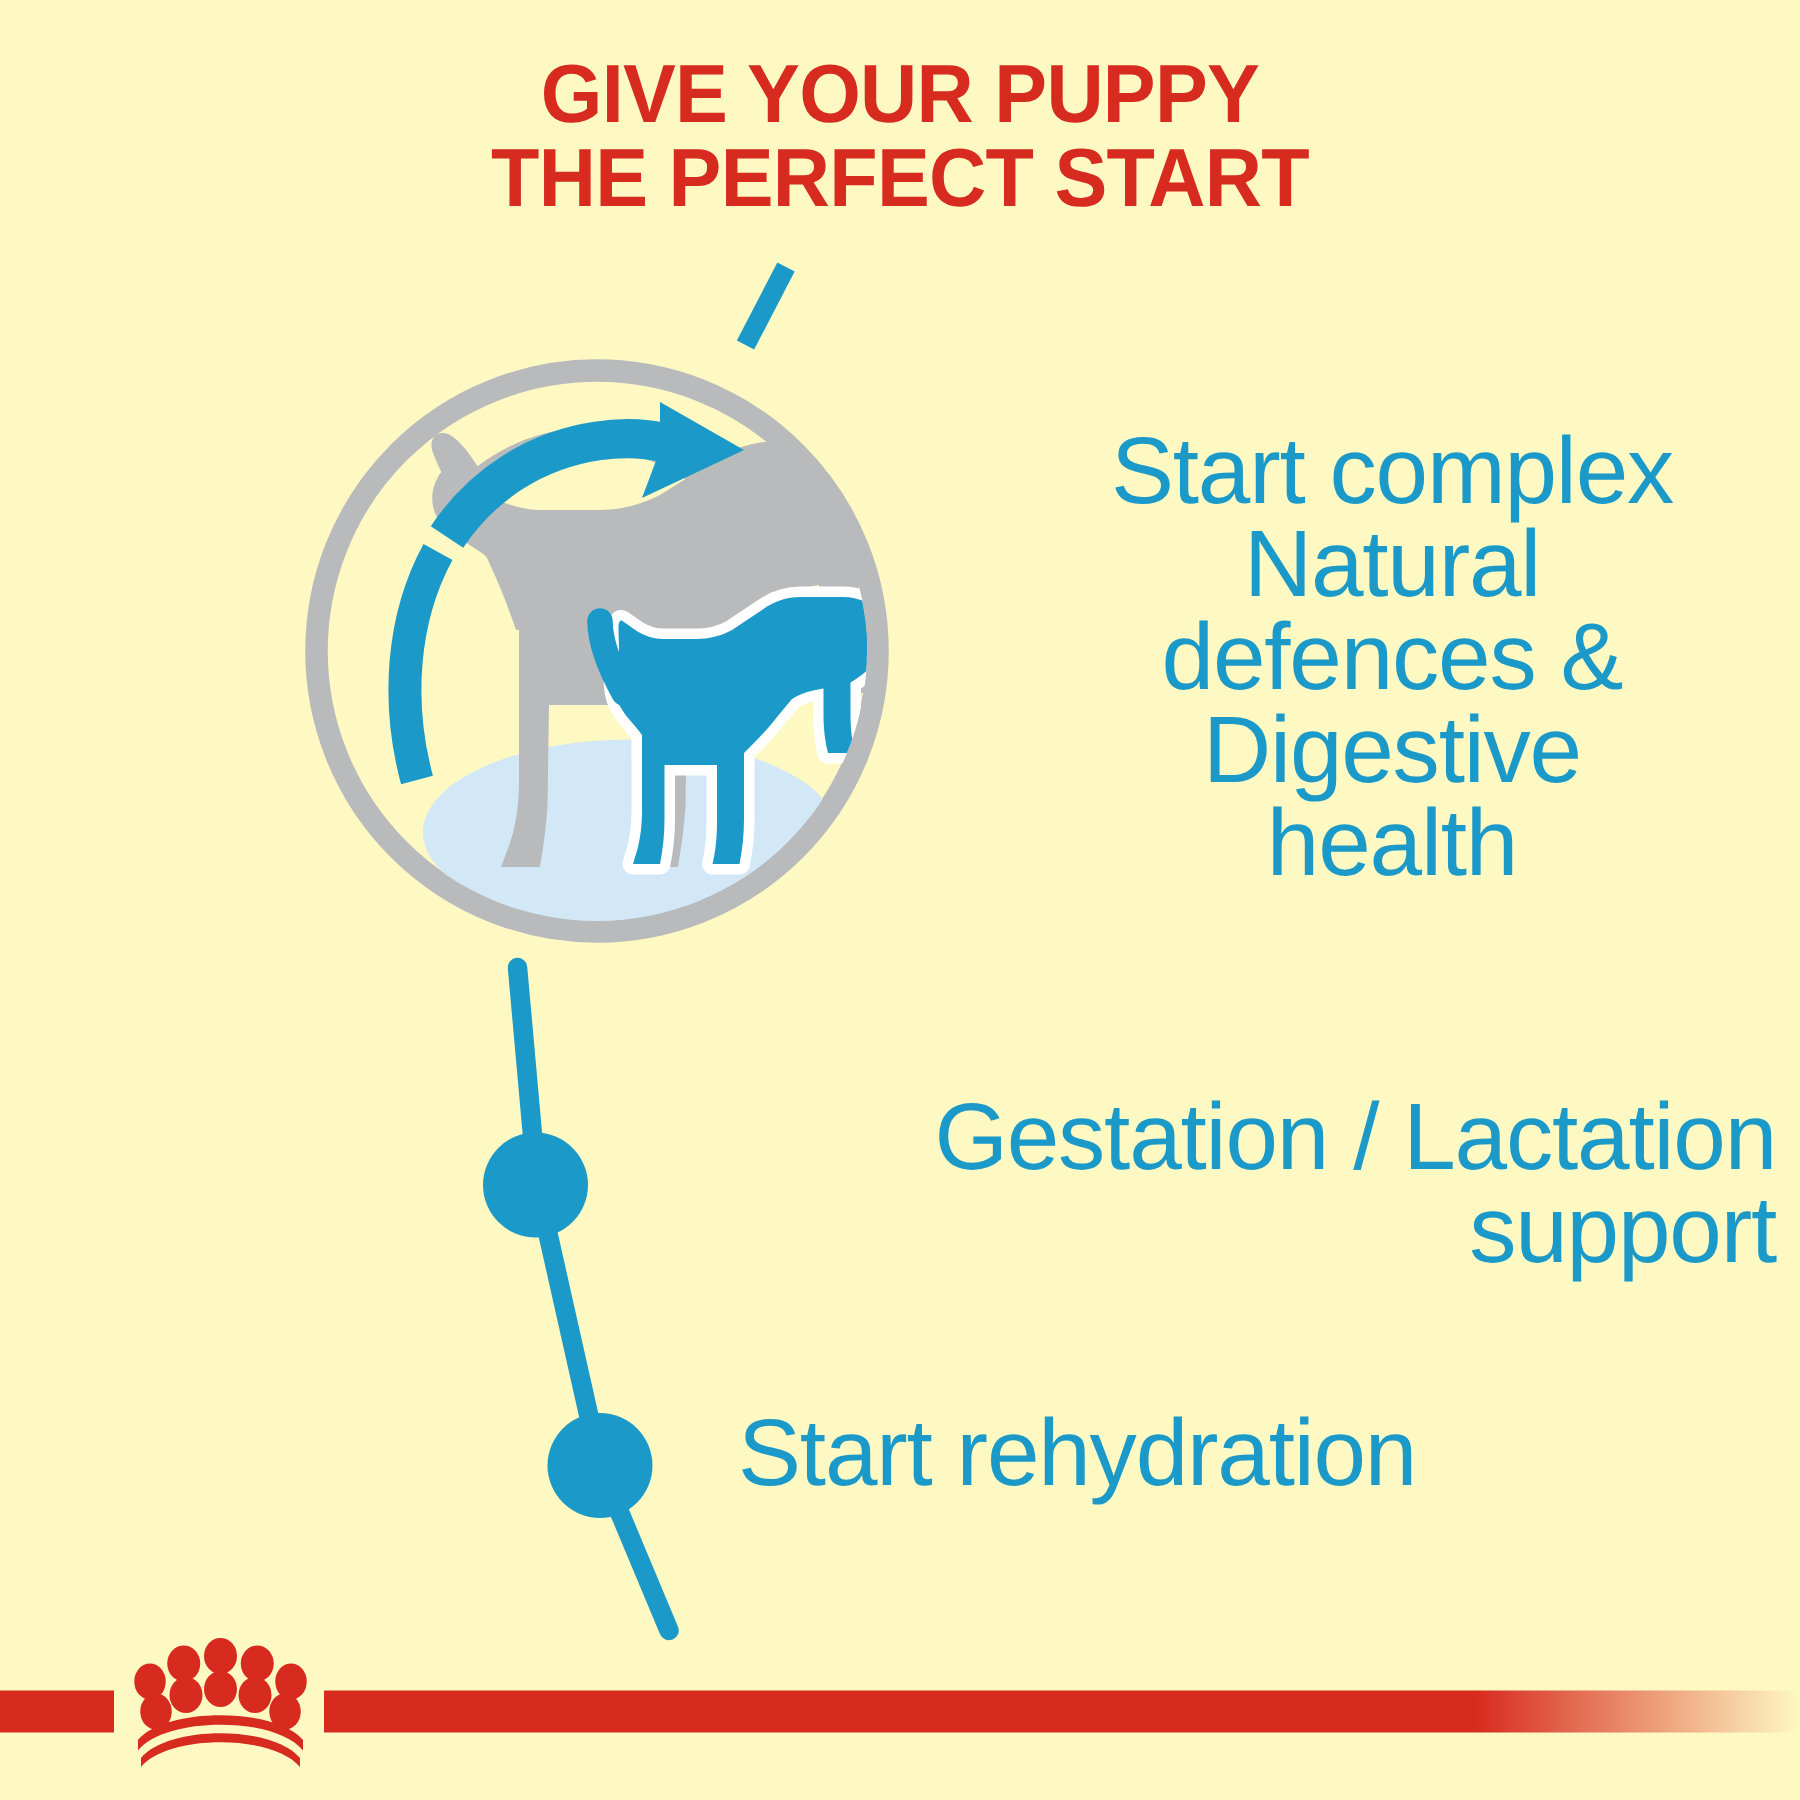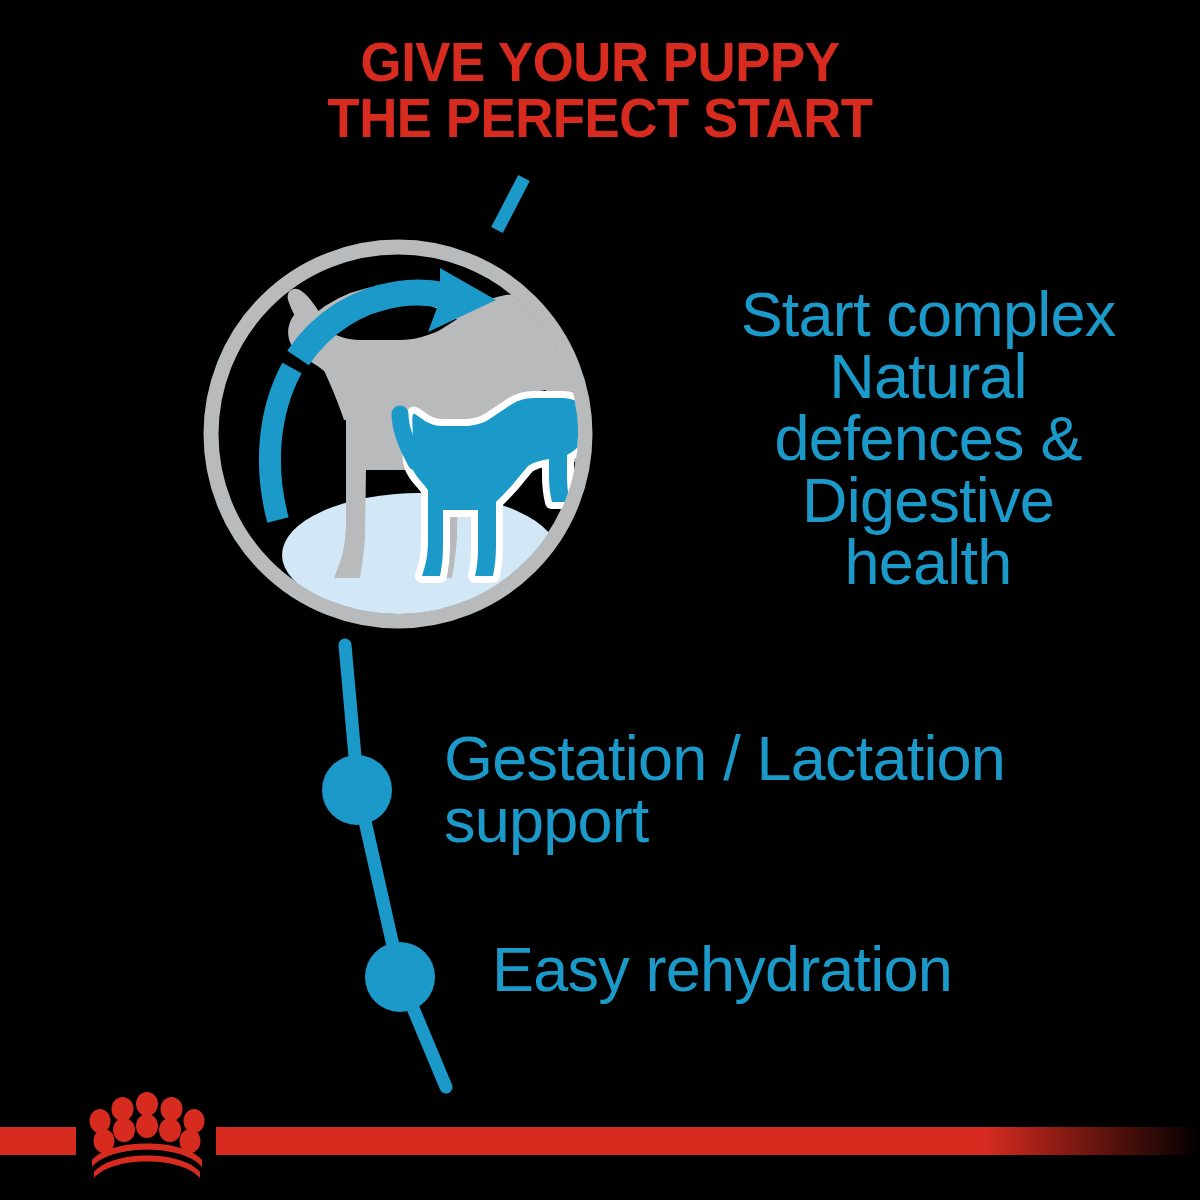--- a/index.html
+++ b/index.html
@@ -10,21 +10,21 @@
   }
   body {
     font-family: "Liberation Sans", sans-serif;
     -webkit-font-smoothing: antialiased;
   }
 
   #panel {
     position: relative;
     width: 1200px;
     height: 1200px;
-    background: #000000;
+    background: #fef9c3;
     overflow: hidden;
   }
 
   
   #headline {
     position: absolute;
     left: 0;
     top: 34px;
     width: 1200px;
     text-align: center;
@@ -69,20 +69,21 @@
     top: 283px;
     width: 510px;
     font-size: 63px;
     text-align: center;
   }
   #benefit-2 {
     left: 444px;
     top: 727px;
     width: 740px;
     font-size: 63px;
+    text-align: right;
   }
   #benefit-3 {
     left: 492px;
     top: 938px;
     width: 700px;
     font-size: 63px;
   }
 
   
   #footer-bar {
@@ -288,21 +289,21 @@
 
   <div class="benefit-text" id="benefit-1">Start complex
 Natural
 defences &amp;
 Digestive
 health</div>
 
   <div class="benefit-text" id="benefit-2">Gestation / Lactation
 support</div>
 
-  <div class="benefit-text" id="benefit-3">Easy rehydration</div>
+  <div class="benefit-text" id="benefit-3">Start rehydration</div>
 
   <div id="footer-bar">
     <div id="bar-left"></div>
     <div id="bar-right"></div>
   </div>
 
   <svg id="crown-logo" viewBox="0 0 138 86">
 
     <ellipse cx="69" cy="12" rx="11" ry="12" fill="#D72B1F"></ellipse>
     <ellipse cx="44.5" cy="17" rx="11" ry="12" fill="#D72B1F"></ellipse>

